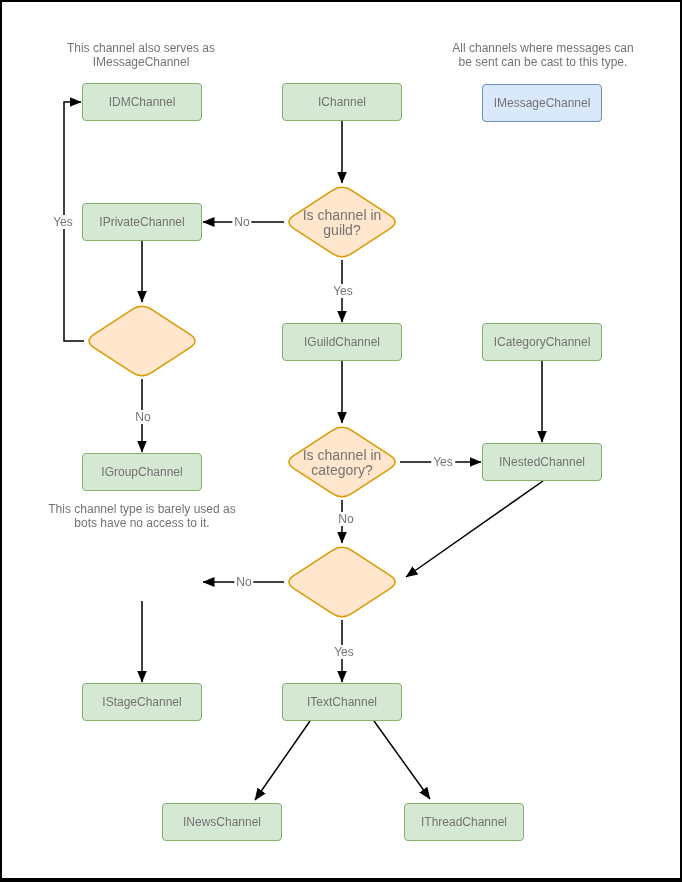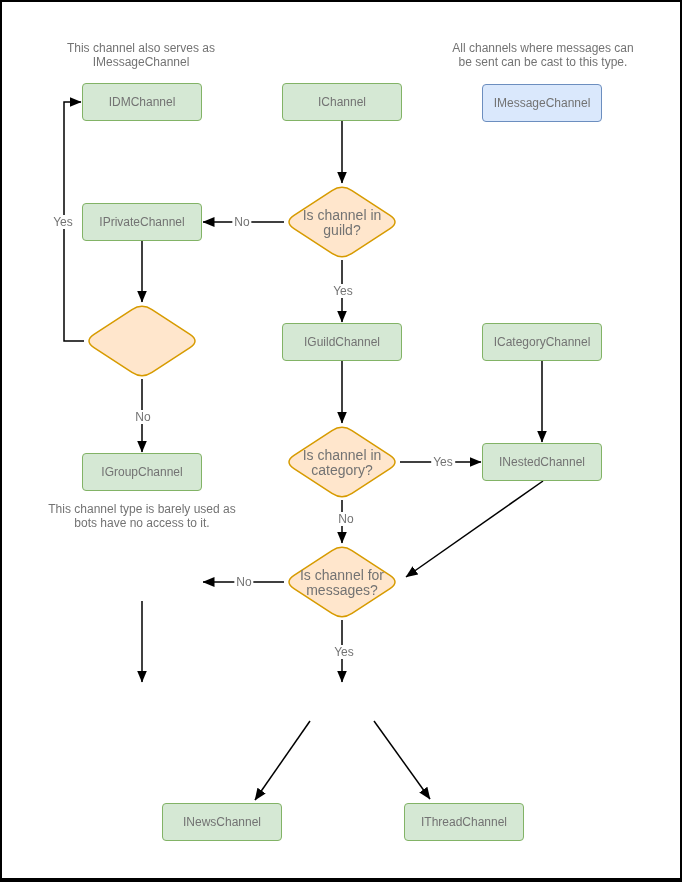--- a/index.html
+++ b/index.html
@@ -94,29 +94,29 @@
 bots have no access to it.</div>
 
   <div class="node green" style="left:80px; top:81px;">IDMChannel</div>
   <div class="node green" style="left:280px; top:81px;text-align:right;">IChannel</div>
   <div class="node blue" style="left:480px; top:82px;">IMessageChannel</div>
   <div class="node green" style="left:80px; top:201px;">IPrivateChannel</div>
   <div class="node green" style="left:280px; top:321px;">IGuildChannel</div>
   <div class="node green" style="left:480px; top:321px;">ICategoryChannel</div>
   <div class="node green" style="left:80px; top:451px;">IGroupChannel</div>
   <div class="node green" style="left:480px; top:441px;">INestedChannel</div>
+  <div class="node green" style="left:80px; top:681px;">IStageChannel</div>
+  <div class="node green" style="left:280px; top:681px;">ITextChannel</div>
   <div class="node green" style="left:160px; top:801px;">INewsChannel</div>
   <div class="node green" style="left:402px; top:801px;">IThreadChannel</div>
 
   <div class="dtext" style="left:340px; top:221px;">Is channel in
 guild?</div>
   <div class="dtext" style="left:340px; top:461px;">Is channel in
 category?</div>
-  <div class="dtext" style="left:340px; top:581px;">Is channel for
-messages?</div>
 
   <div class="elabel" style="left:240px; top:220px;">No</div>
   <div class="elabel" style="left:341px; top:289px;">Yes</div>
   <div class="elabel" style="left:61px; top:220px;">Yes</div>
   <div class="elabel" style="left:141px; top:415px;">No</div>
   <div class="elabel" style="left:441px; top:460px;">Yes</div>
   <div class="elabel" style="left:344px; top:517px;">No</div>
   <div class="elabel" style="left:242px; top:580px;">No</div>
   <div class="elabel" style="left:342px; top:650px;">Yes</div>
 

